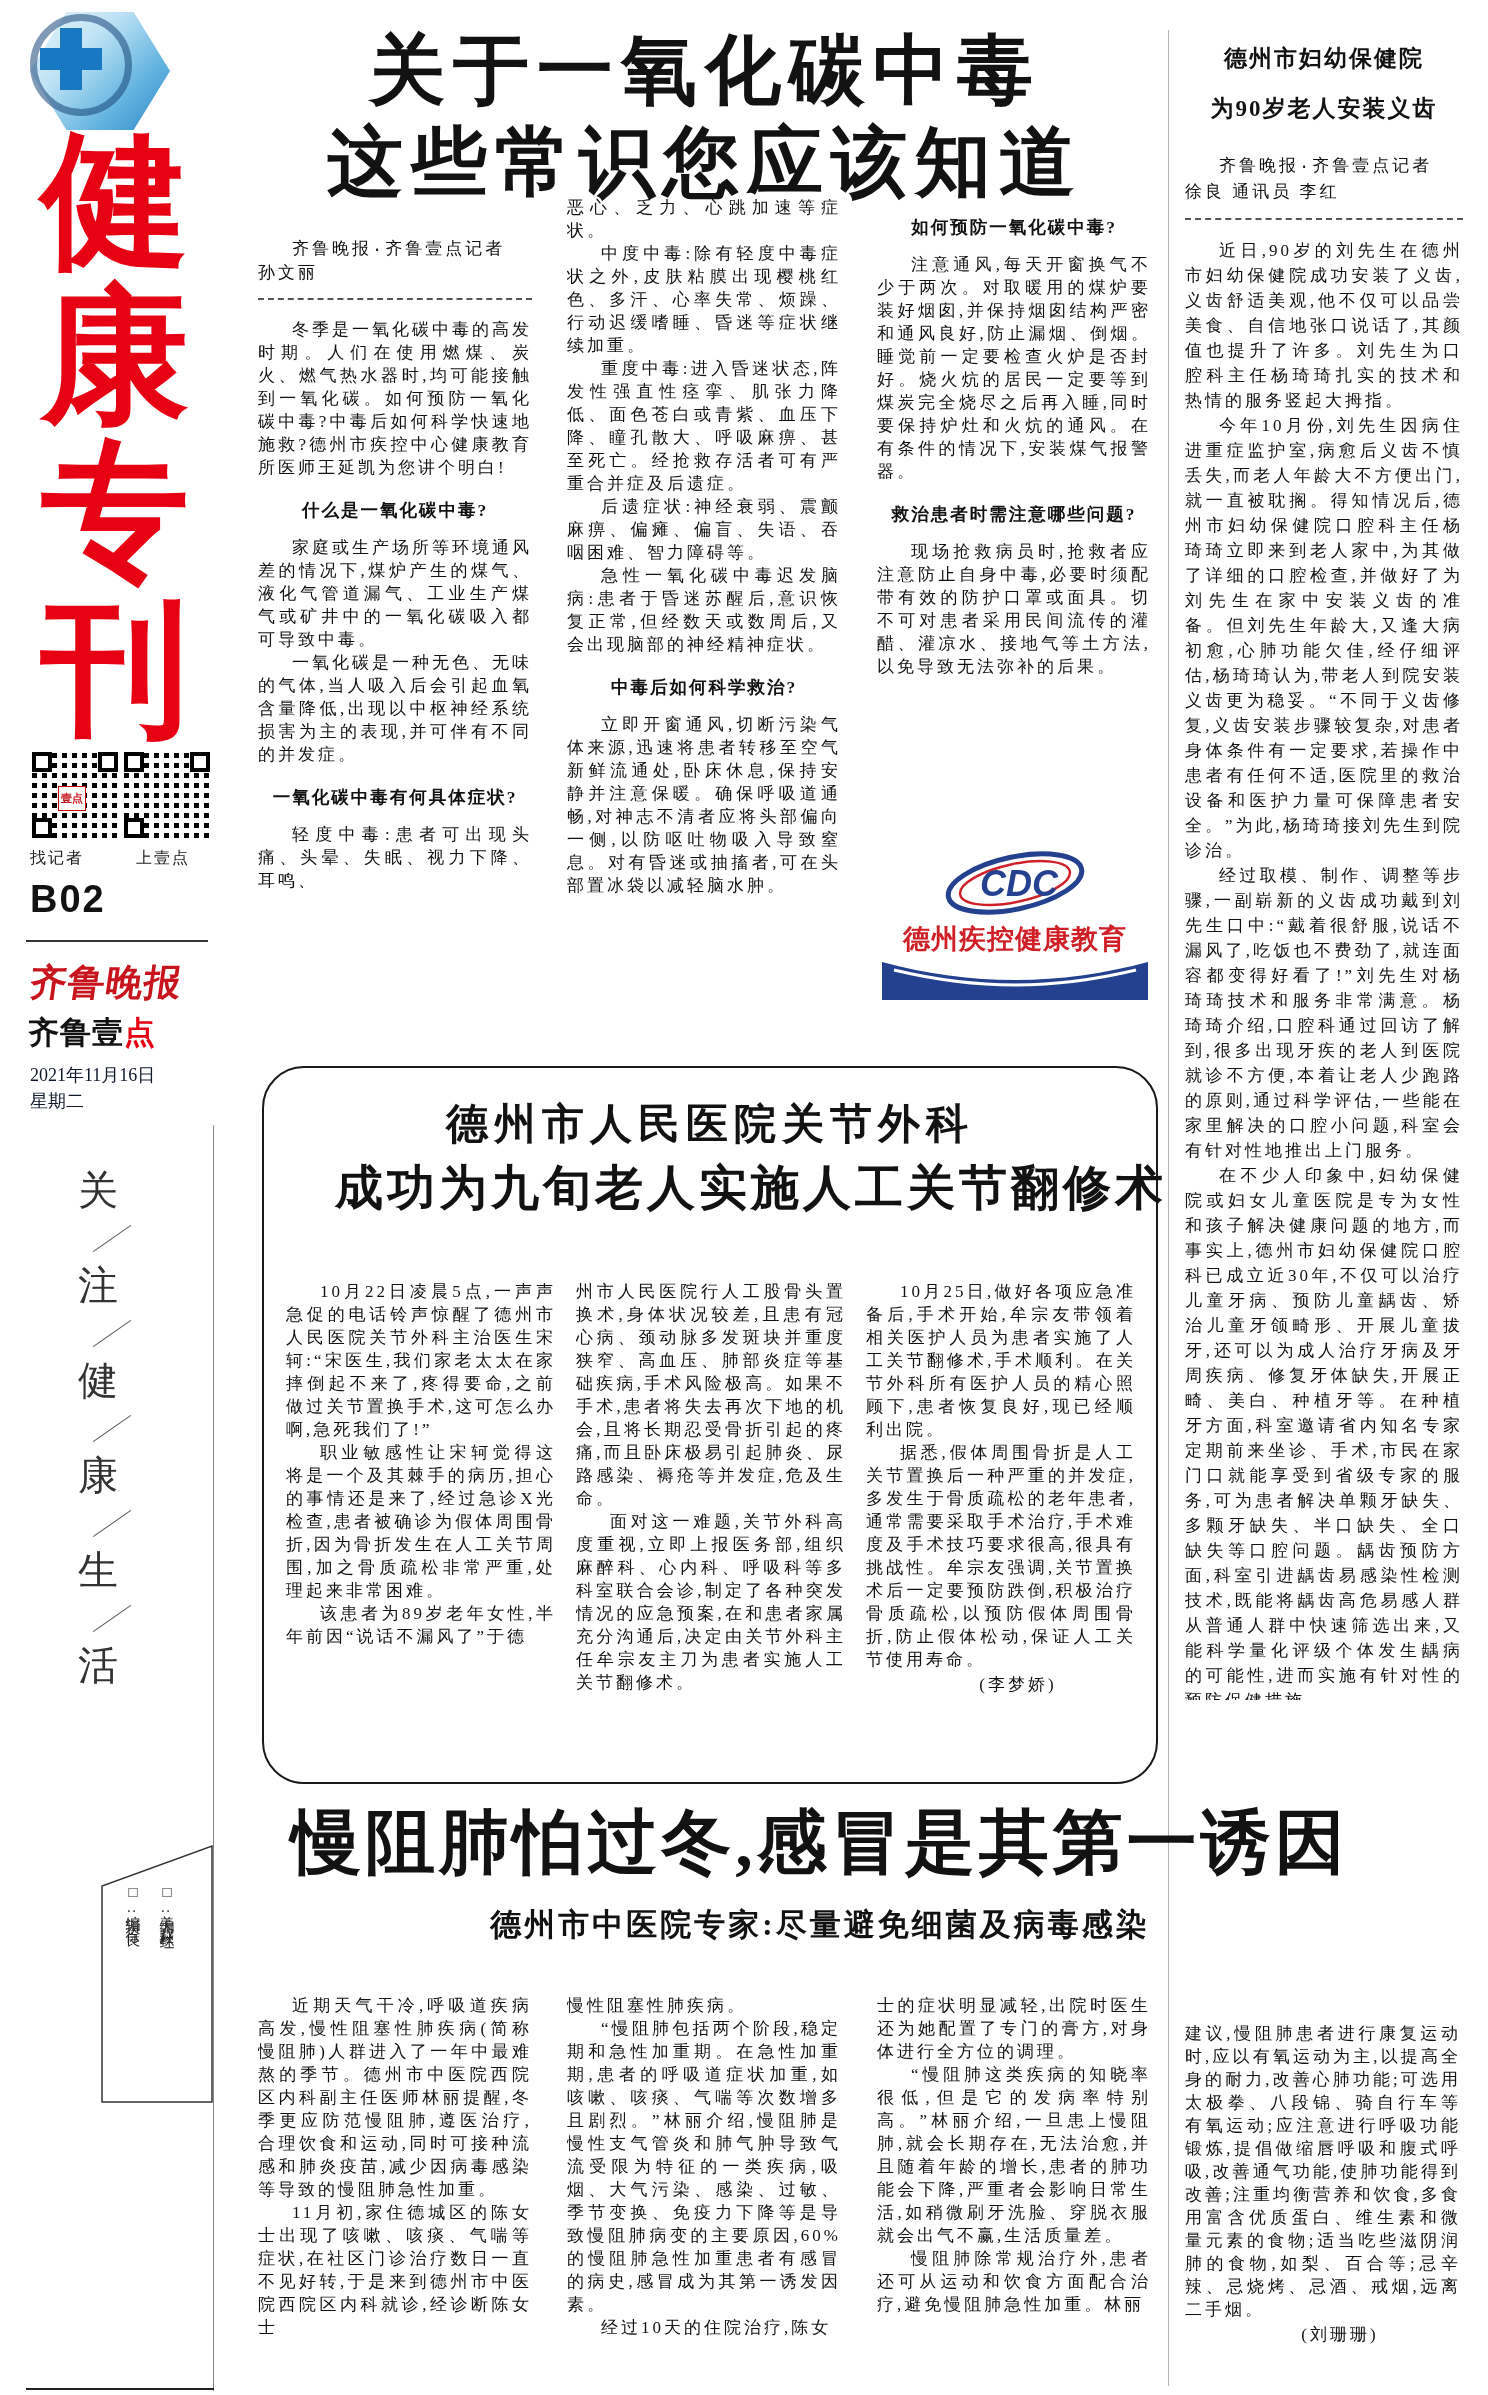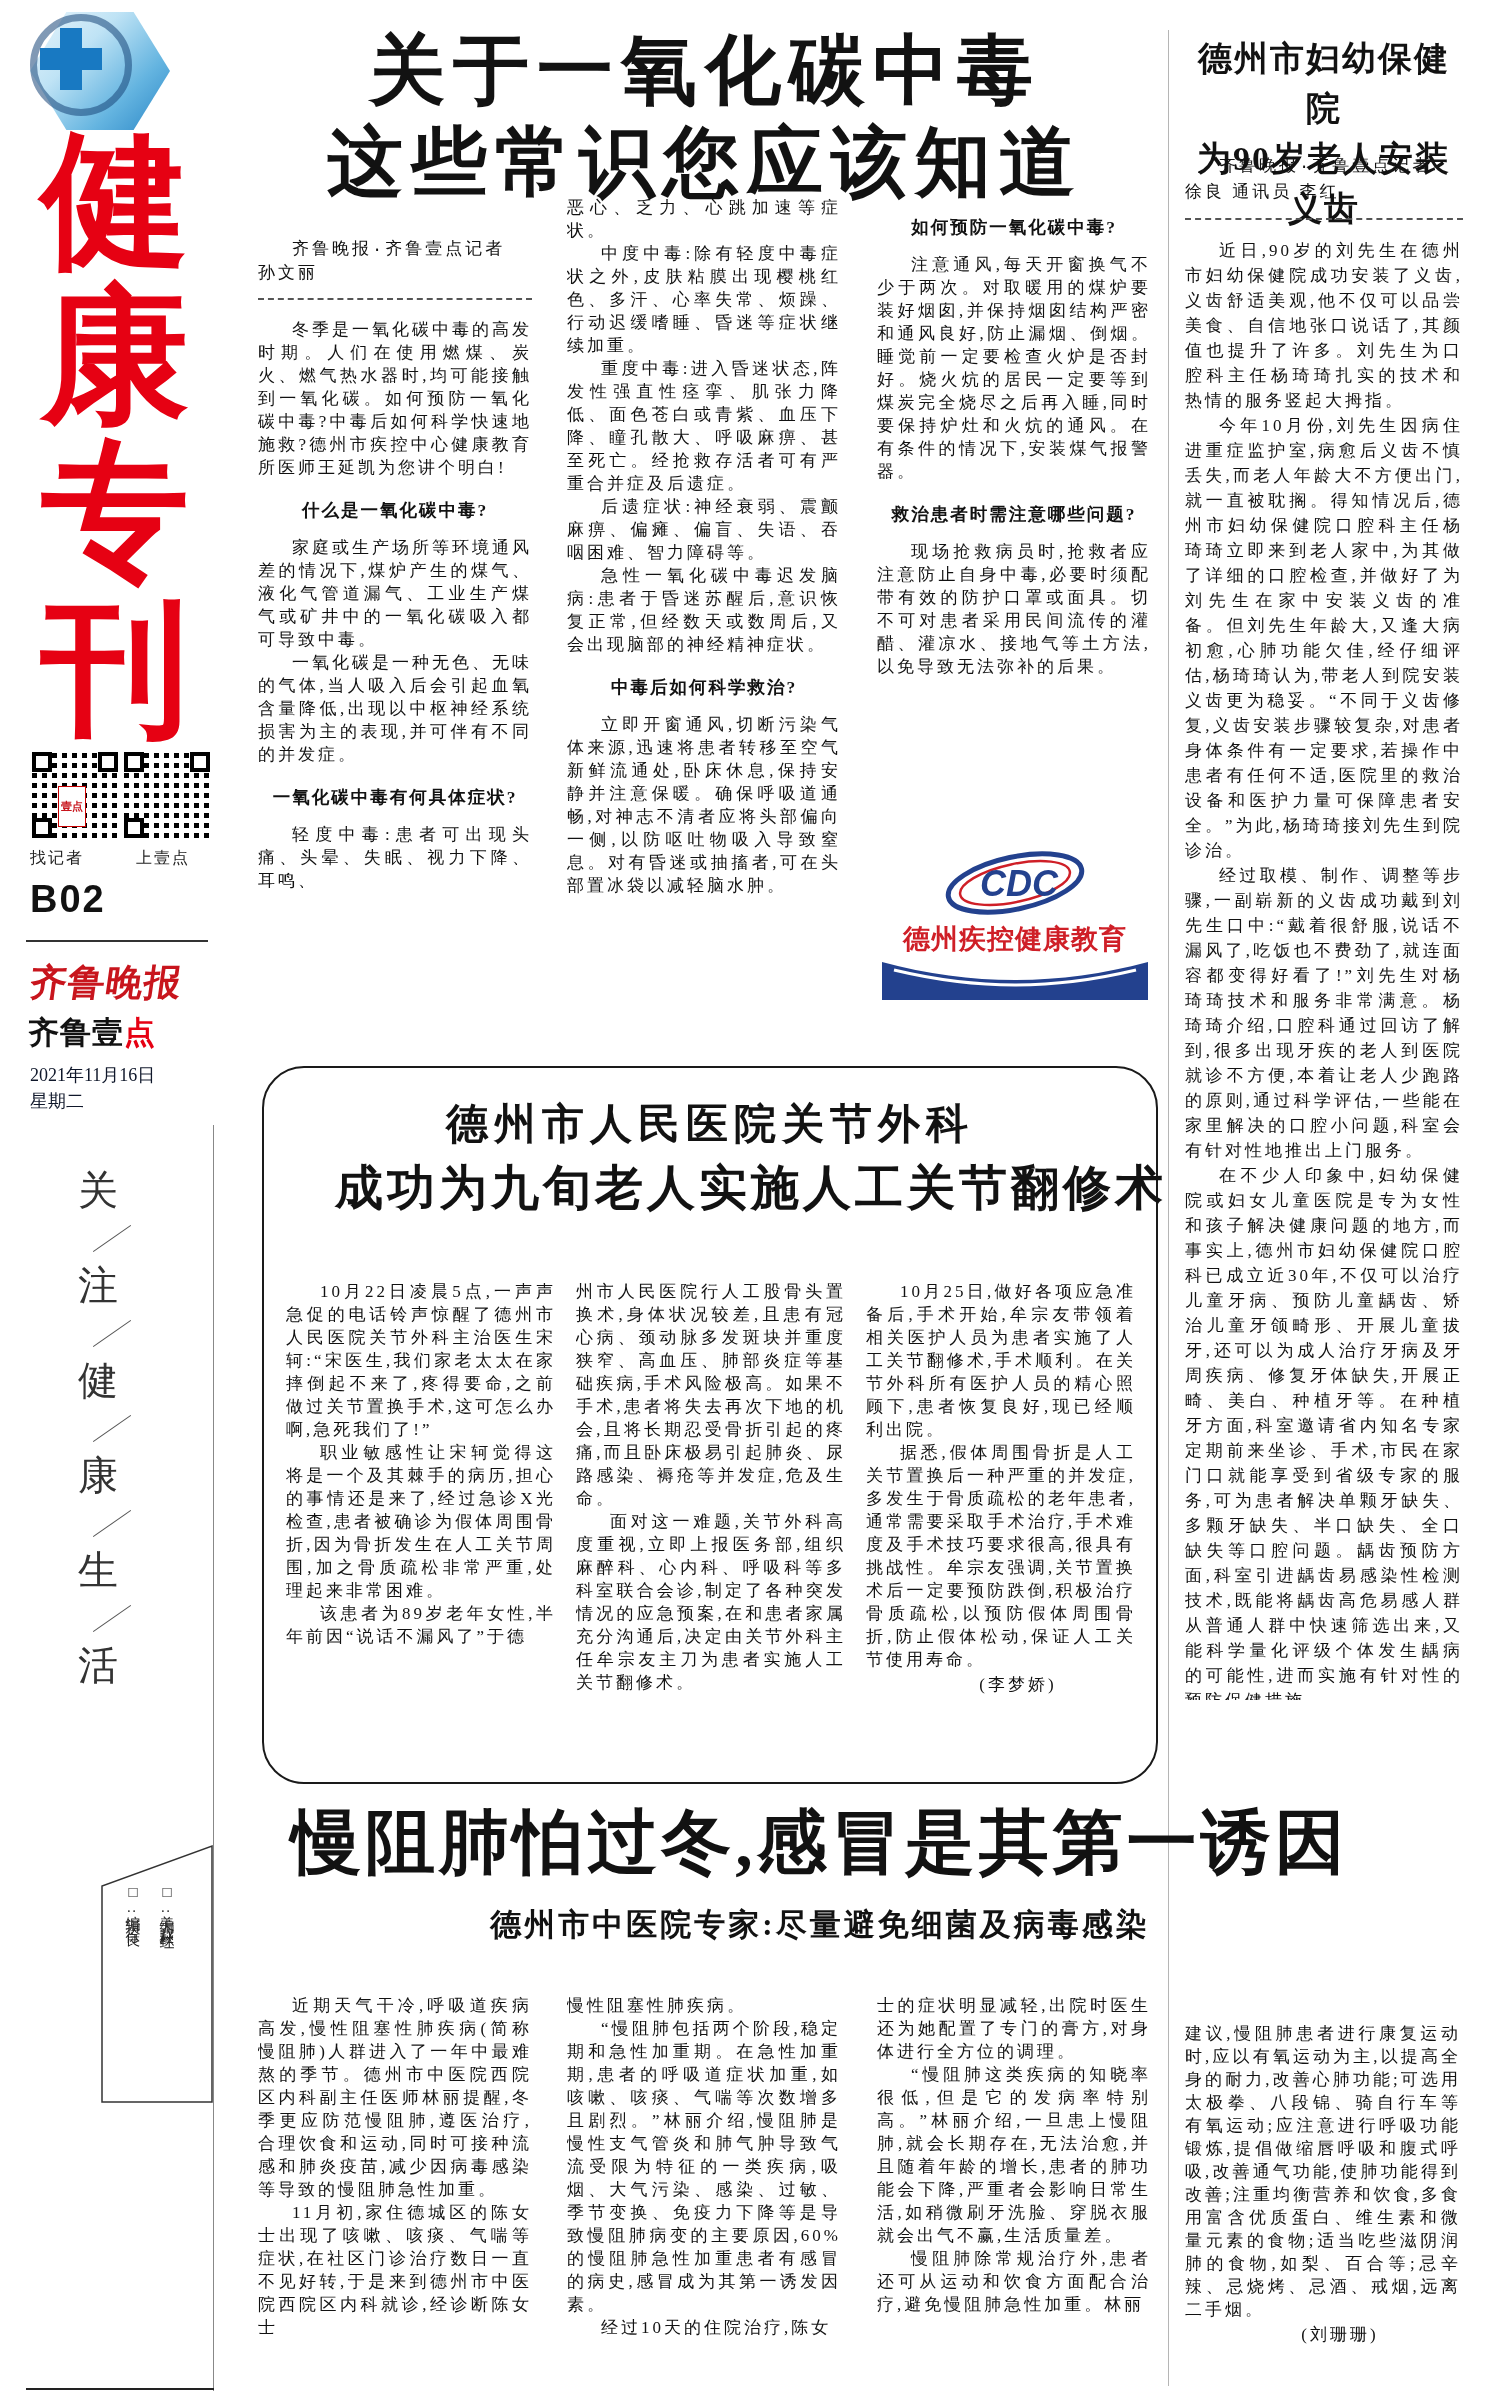--- a/index.html
+++ b/index.html
@@ -19,21 +19,21 @@
   .hex-cross-h{position:absolute;left:40px;top:48px;width:62px;height:22px;background:#1879c2;}
   .banner-char{left:22px;width:186px;text-align:center;font-size:148px;line-height:150px;
     font-weight:900;color:#e60113;font-family:"Liberation Serif","DejaVu Serif",serif;}
   .qr{top:752px;width:86px;height:86px;background:
       repeating-linear-gradient(0deg,#000 0 5px,#fff 5px 10px),
       repeating-linear-gradient(90deg,#000 0 5px,#fff 5px 10px);
       background-blend-mode:screen;outline:2px solid #fff;}
   .qr .fm{position:absolute;width:20px;height:20px;border:4px solid #000;background:#fff;box-sizing:border-box;}
   .qr .fm.tl{left:0;top:0}.qr .fm.tr{right:0;top:0}.qr .fm.bl{left:0;bottom:0}
   .qr-badge{position:absolute;left:26px;top:34px;background:#fff;border:1px solid #c00;
-    color:#c8151d;font-size:11px;font-weight:700;padding:12px 2px;font-family:"Liberation Sans",sans-serif;}
+    color:#c8151d;font-size:11px;font-weight:700;padding:4px 2px;font-family:"Liberation Sans",sans-serif;}
   .qr-caps{left:30px;top:848px;width:160px;display:flex;justify-content:space-between;
     font-size:16px;letter-spacing:2px;color:#222;}
   .page-no{left:30px;top:878px;font-size:38px;font-weight:700;font-family:"Liberation Sans",sans-serif;letter-spacing:2px;}
   .side-rule{left:26px;top:940px;width:182px;border-top:2px solid #333;}
   .masthead{left:30px;top:958px;font-size:37px;font-weight:900;color:#c8151d;
     transform:skewX(-8deg);letter-spacing:1px;}
   .brand{left:28px;top:1012px;font-size:31px;font-weight:900;font-family:"Liberation Sans",sans-serif;letter-spacing:1px;}
   .brand .dot{color:#e60113;}
   .side-date{left:30px;top:1062px;font-size:18px;line-height:26px;color:#0f172a;}
   .slogan{left:58px;top:1168px;width:80px;display:flex;flex-direction:column;align-items:center;}
@@ -62,21 +62,21 @@
     font-family:"Liberation Sans",sans-serif;}
   
   .mid-box{left:262px;top:1066px;width:896px;height:718px;border:2px solid #1a1a1a;border-radius:42px;box-sizing:border-box;}
   .mid-h1{left:262px;top:1096px;width:896px;text-align:center;font-weight:900;font-size:42px;letter-spacing:6px;}
   .mid-h2{left:262px;top:1156px;width:896px;text-align:center;font-weight:900;font-size:48px;letter-spacing:4px;margin-left:41px;}
   
   .copd-headline{left:228px;top:1796px;width:1184px;text-align:center;font-weight:900;
     font-size:70px;letter-spacing:4px;}
   .copd-sub{left:228px;top:1904px;width:1184px;text-align:center;font-weight:700;font-size:31px;letter-spacing:3px;}
   
-  .right-h{left:1183px;top:34px;width:282px;text-align:center;font-weight:900;font-size:34px;line-height:50px;letter-spacing:2px;font-family:Liberation Serif, serif;}
+  .right-h{left:1183px;top:34px;width:282px;text-align:center;font-weight:900;font-size:23px;line-height:50px;letter-spacing:2px;font-family:Liberation Serif, serif;}
   .main-vrule{left:1168px;top:30px;width:1px;height:2356px;background:#b5b5b5;}
 </style>
 </head>
 <body>
 
 <div class="abs hex-logo"></div>
 <div class="hex-ring"></div>
 <div class="hex-cross-v"></div>
 <div class="hex-cross-h"></div>
 

